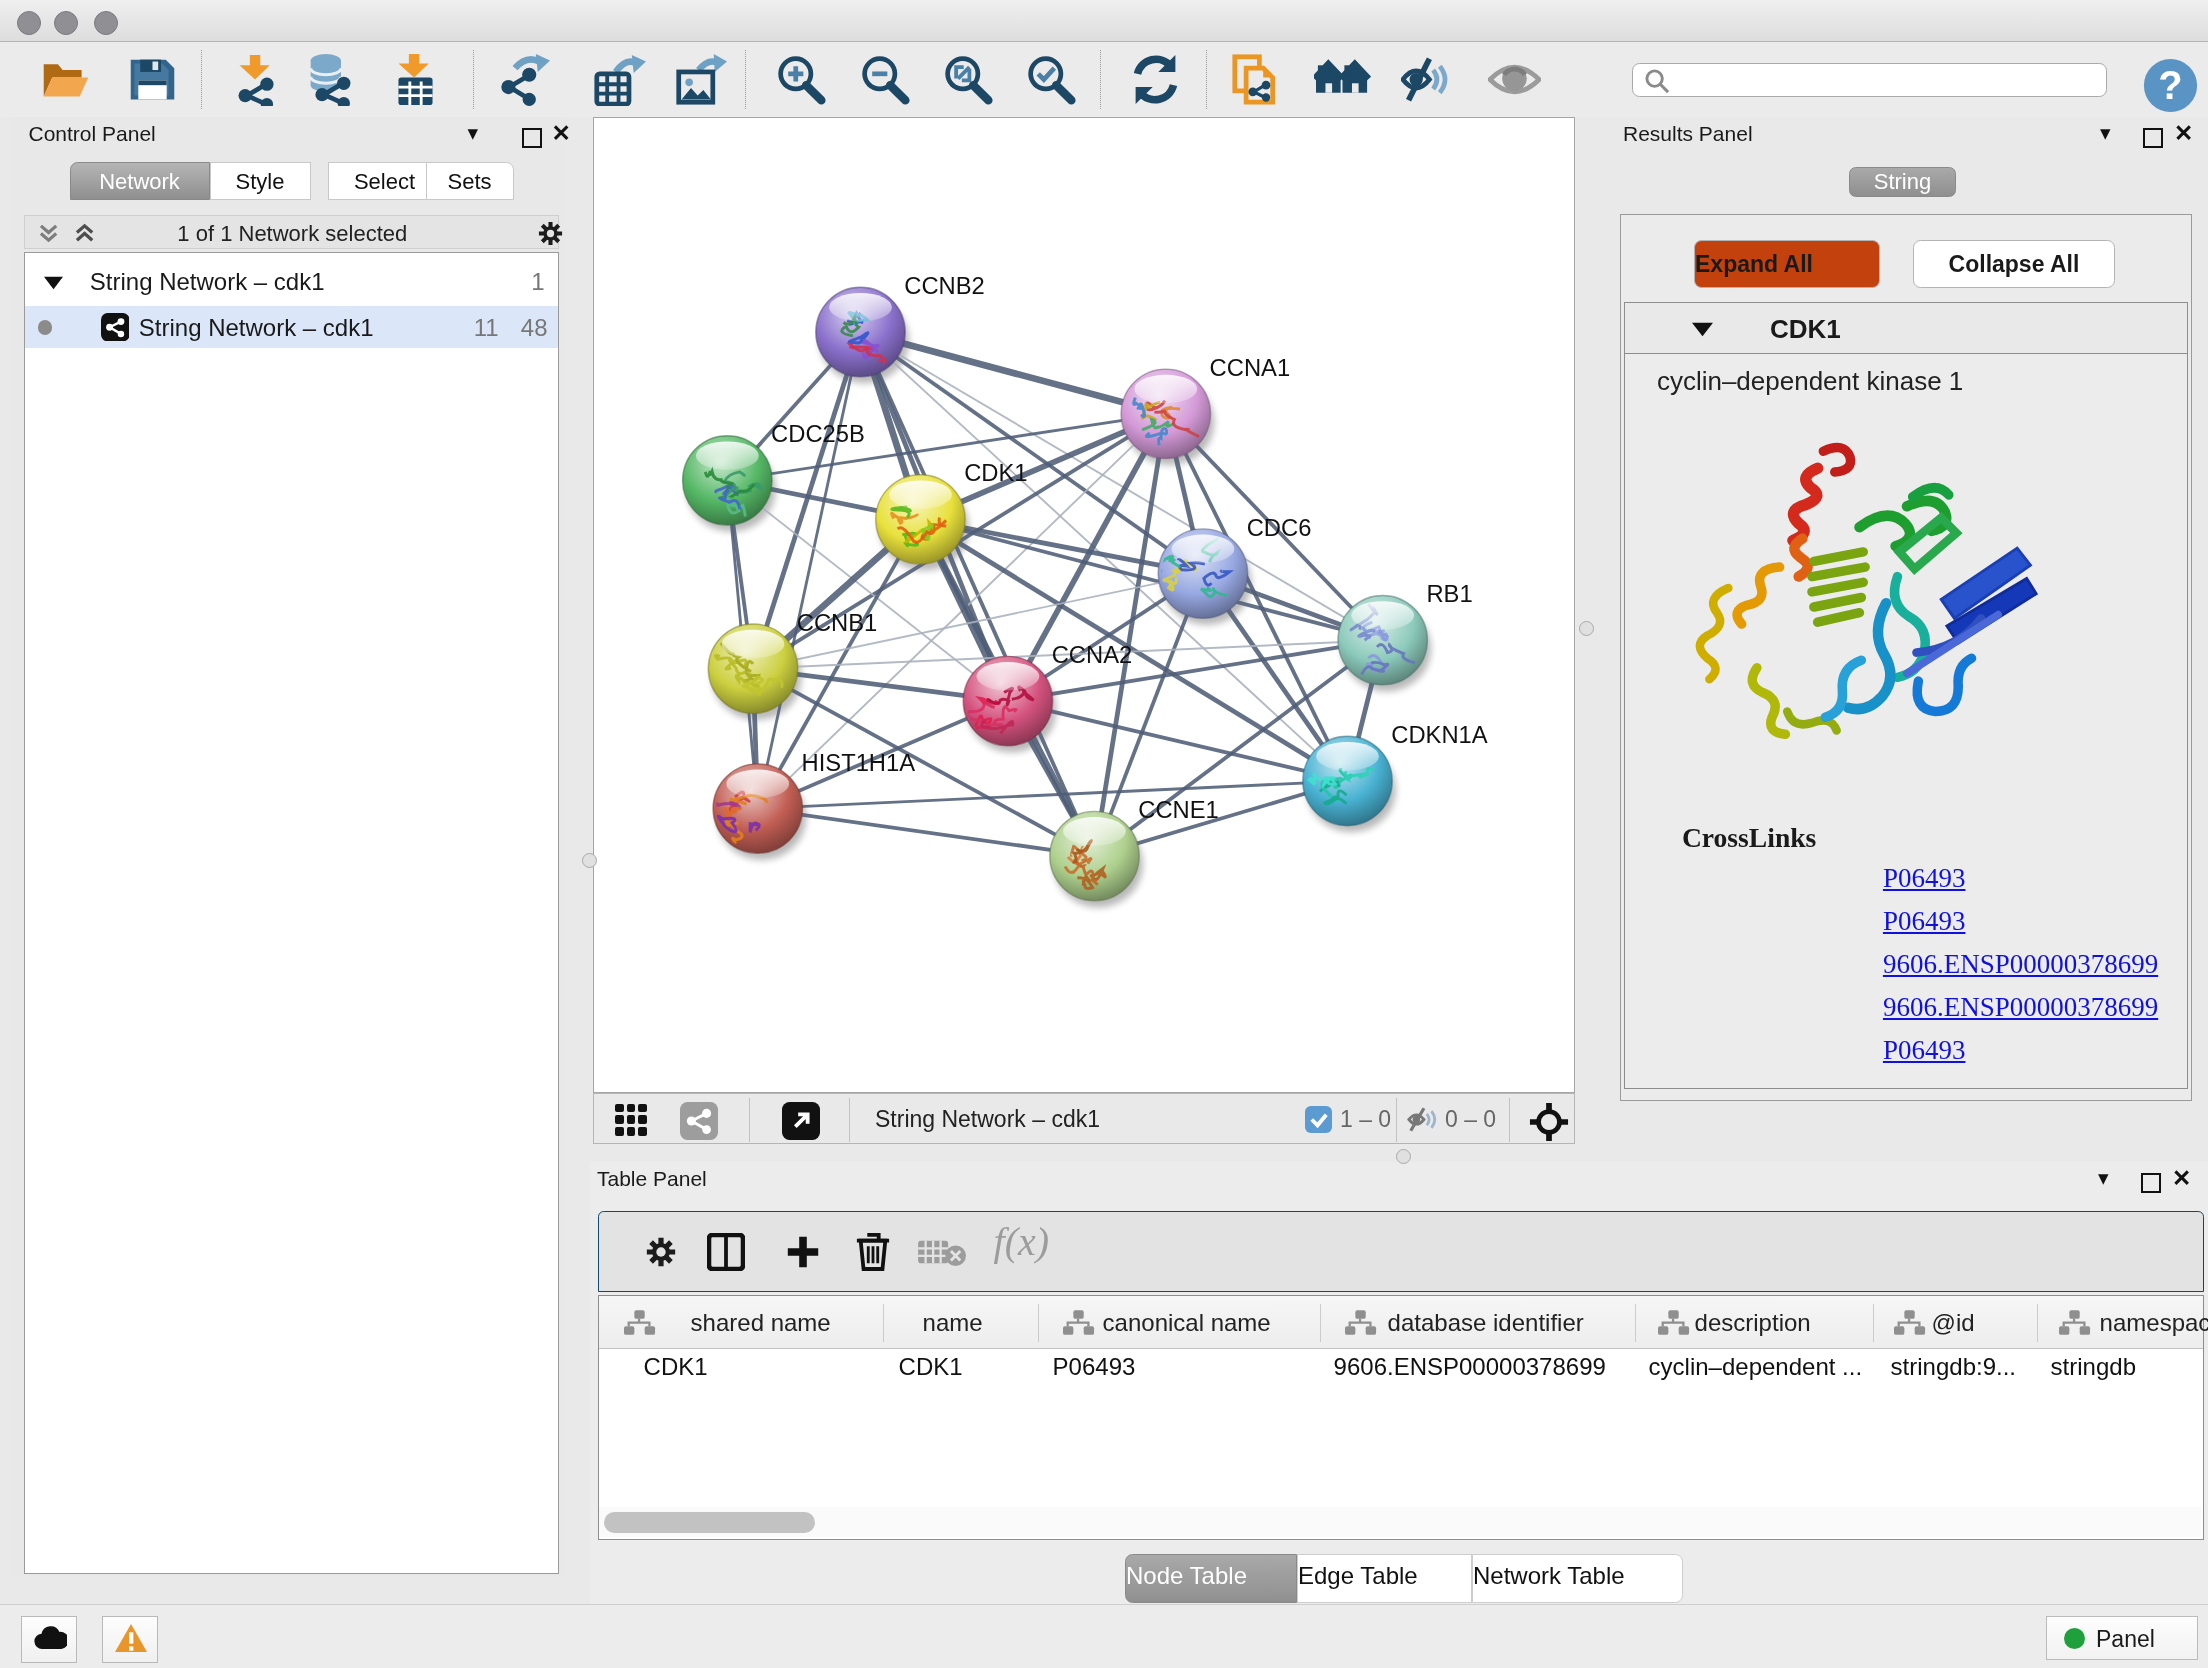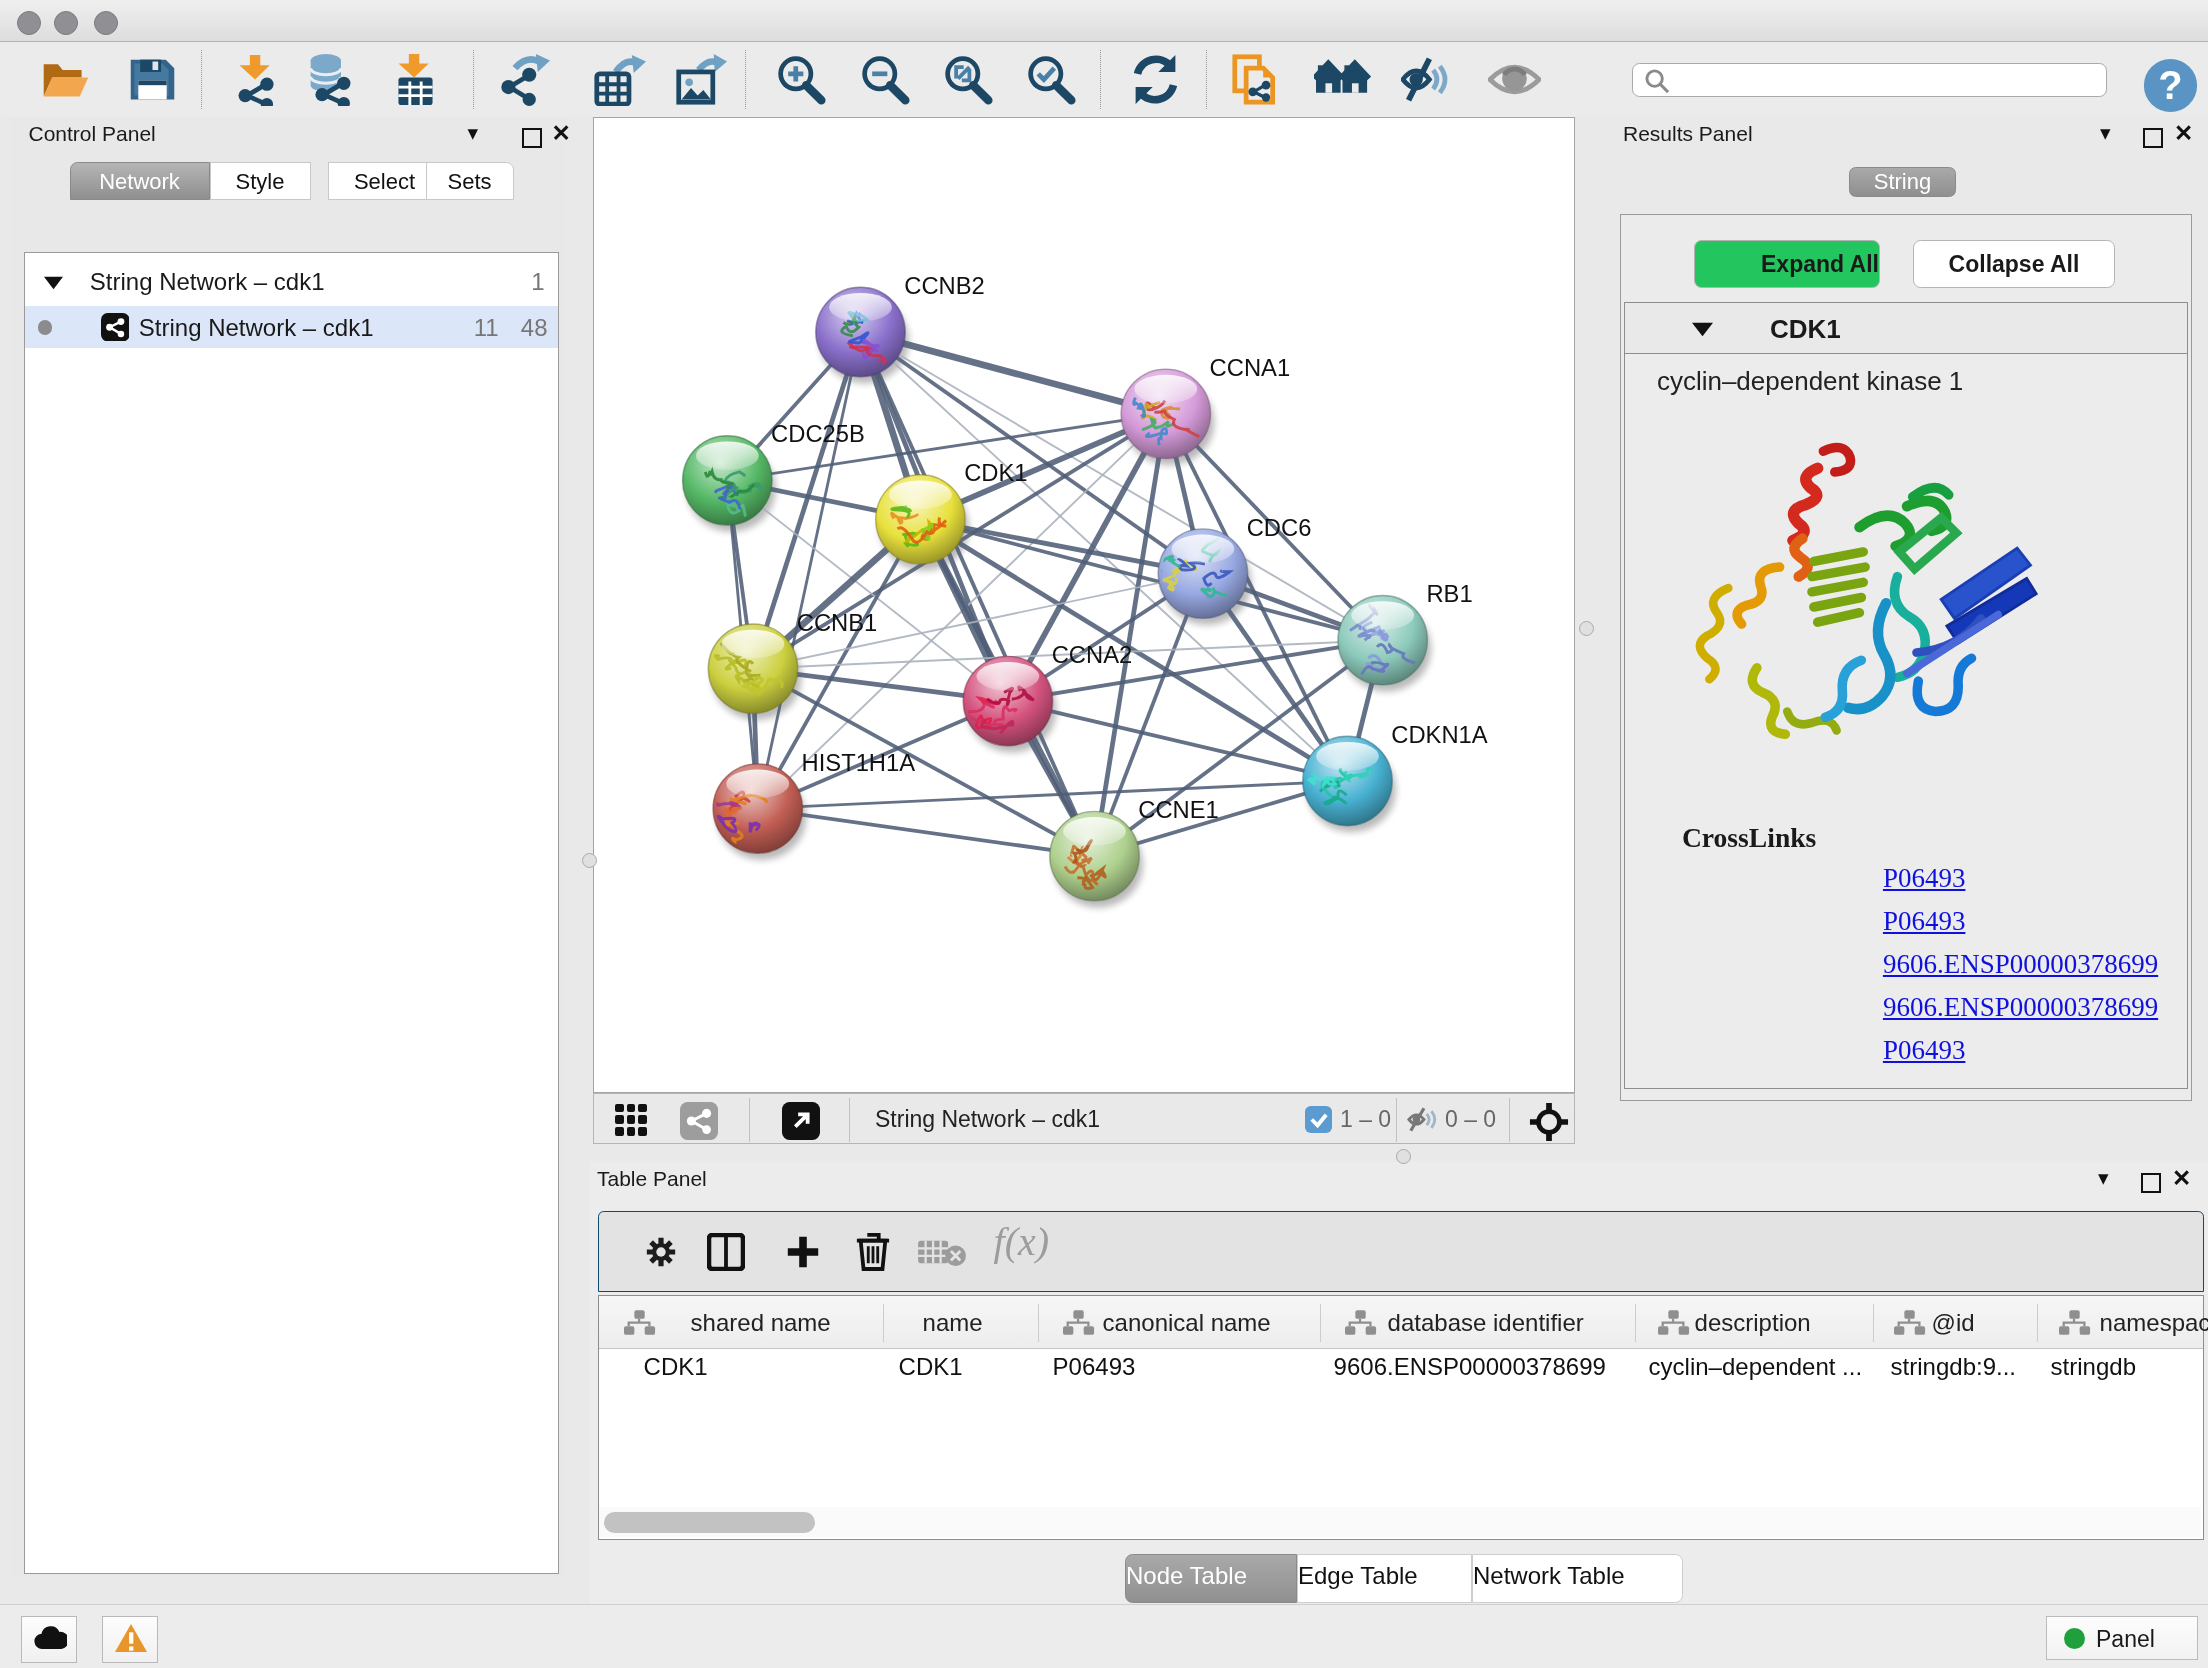--- a/index.html
+++ b/index.html
@@ -193,20 +193,38 @@
 </div>
 <div class="abs" id="control">
   <div class="ptitle abs" style="left:19px;top:4.8px">Control Panel</div>
   <div class="pctl" style="left:458px;top:3.8px">▾</div>
   <div class="abs" style="left:512px;top:10.5px;width:16px;height:16px;border:2.4px solid #111"></div>
   <div class="pctl" style="left:542px;top:2.9px;font-weight:bold;font-size:23px">✕</div>
   <div class="tab tabsel" style="left:60px;width:140px;border-radius:7.6px 0 0 0">Network</div>
   <div class="tab" style="left:200px;width:101px">Style</div>
   <div class="tab" style="left:318px;width:114px">Select</div>
   <div class="tab" style="left:416px;width:88px;border-radius:0 7.6px 0 0">Sets</div>
+  <div class="abs" style="left:14.3px;top:98px;width:535px;height:34px;background:#e4e4e4;border:1px solid #cfcfcf;box-sizing:border-box">
+    <svg class="abs" style="left:13.3px;top:6.7px" width="25" height="21" viewBox="0 0 26 22">
+        <path d="M3 3l8 7 8-7M3 11l8 7 8-7" stroke="#7d7d7d" stroke-width="3.4" fill="none"></path>
+      </svg>
+    <svg class="abs" style="left:49px;top:6.7px" width="25" height="21" viewBox="0 0 26 22">
+        <path d="M3 18l8-7 8 7M3 10l8-7 8 7" stroke="#4d4d4d" stroke-width="3.4" fill="none"></path>
+      </svg>
+    <div class="abs" style="left:0;top:4.8px;width:535px;text-align:center;font-size:22px;color:#222">1 of 1 Network selected</div>
+    <svg class="abs" style="left:512px;top:3.8px" width="27" height="27" viewBox="0 0 28 28">
+        <g fill="#1c1c1c">
+          <circle cx="14" cy="14" r="7.5"></circle>
+          <g stroke="#1c1c1c" stroke-width="4.2">
+            <path d="M14 2v24M2 14h24M5.5 5.5l17 17M22.5 5.5l-17 17"></path>
+          </g>
+        </g>
+        <circle cx="14" cy="14" r="3.8" fill="#e4e4e4"></circle>
+      </svg>
+  </div>
   <div id="netlist">
     <div class="abs" style="left:0;top:9.5px;width:533px;height:42px">
       <svg class="abs" style="left:17px;top:11.4px" width="23" height="19" viewBox="0 0 24 20">
           <path d="M2 3h20L12 16z" fill="#111"></path>
         </svg>
       <div class="abs" style="left:65px;top:5.7px;font-size:24px">String Network – cdk1</div>
       <div class="abs" style="right:13.3px;top:5.7px;font-size:24px;color:#777">1</div>
     </div>
     <div class="abs" style="left:0;top:53px;width:533px;height:42px;background:#dbe7f8">
       <div class="abs" style="left:13.3px;top:14.3px;width:14.3px;height:14.3px;border-radius:50%;background:#8b8b8b"></div>
@@ -577,21 +595,21 @@
       </g>
     </svg>
 </div>
 <div class="abs" id="results">
   <div class="ptitle abs" style="left:37px;top:4.8px">Results Panel</div>
   <div class="pctl" style="left:514px;top:3.8px">▾</div>
   <div class="abs" style="left:557px;top:10.5px;width:16px;height:16px;border:2.4px solid #111"></div>
   <div class="pctl" style="left:588px;top:2.9px;font-weight:bold;font-size:23px">✕</div>
   <div class="abs" style="left:263px;top:50px;width:107px;height:30px;background:linear-gradient(#a9a9a9,#8f8f8f);border:1px solid #8a8a8a;border-radius:6.7px;color:#fff;font-size:22px;text-align:center;line-height:27.6px;box-sizing:border-box">String</div>
   <div id="resbox">
-    <div class="abs" style="left:73px;top:25px;width:186px;height:48px;background:#22c55e;border:1px solid #b4b4b4;border-radius:7.6px;font-size:23px;font-weight:bold;text-align:right;line-height:46px;box-sizing:border-box">Expand All</div>
+    <div class="abs" style="left:73px;top:25px;width:186px;height:48px;background:#c2410c;border:1px solid #b4b4b4;border-radius:7.6px;font-size:23px;font-weight:bold;text-align:left;line-height:46px;box-sizing:border-box">Expand All</div>
     <div class="abs" style="left:292px;top:25px;width:202px;height:48px;background:#fff;border:1px solid #b4b4b4;border-radius:7.6px;font-size:23px;font-weight:bold;text-align:center;line-height:46px;box-sizing:border-box">Collapse All</div>
     <div id="resinner">
       <div class="abs" style="left:0;top:0;width:100%;height:51px;border-bottom:1px solid #8d8d8d;background:#e9e9e9;box-sizing:border-box">
         <svg class="abs" style="left:65px;top:17px" width="25" height="21" viewBox="0 0 26 22">
             <path d="M2 3h22L13 17z" fill="#111"></path>
           </svg>
         <div class="abs" style="left:145px;top:10.5px;font-size:26px;font-weight:bold">CDK1</div>
       </div>
       <div class="abs" style="left:32px;top:63px;font-size:26px;color:#222">cyclin–dependent kinase 1</div>
       <svg class="abs" style="left:48px;top:133px" width="371" height="323" viewBox="0 0 390 340">

